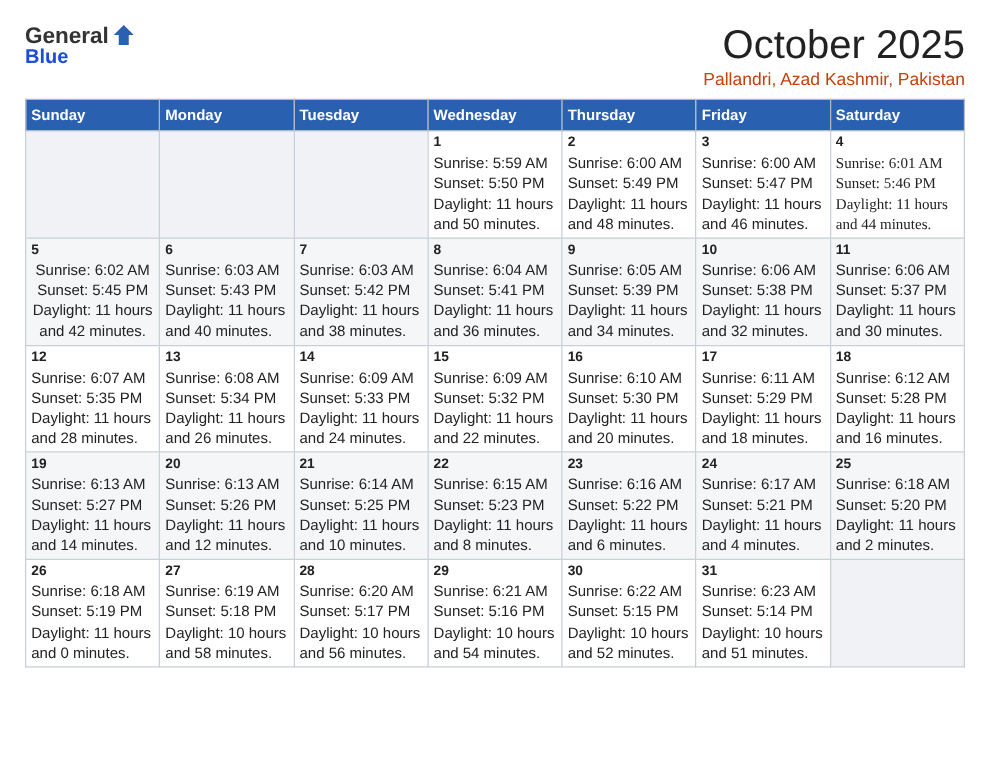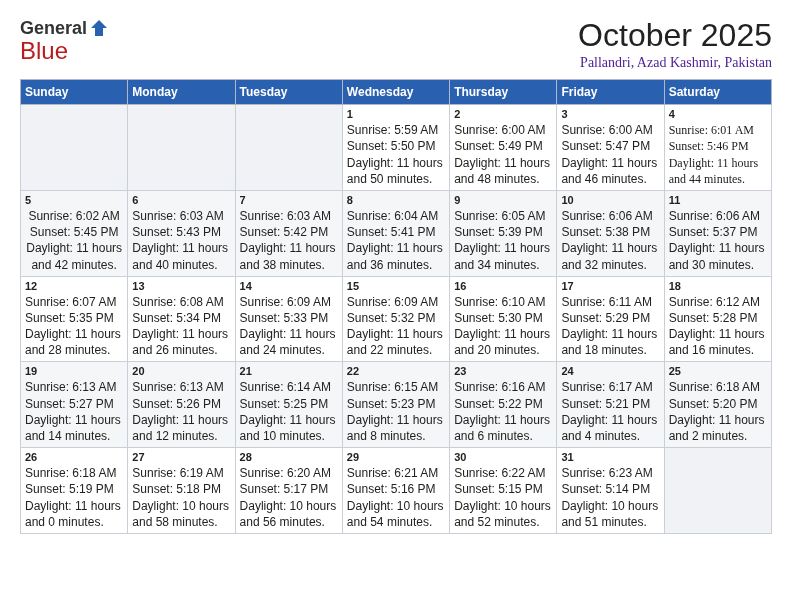--- a/index.html
+++ b/index.html
@@ -32,23 +32,22 @@
       text-align: right;
     }
     .month-title {
       font-size: 32px;
       font-weight: normal;
       color: #222;
       line-height: 1.1;
     }
     .location {
       font-size: 14px;
-      color: #4c1d95;
+      color: #c2410c;
       margin-top: 2px;
-      font-family: Liberation Serif, serif;
     }
     .calendar {
       width: 100%;
       border-collapse: collapse;
       table-layout: fixed;
     }
     .calendar thead th {
       background: #2a60b0;
       color: #fff;
       font-size: 12px;
@@ -91,21 +90,21 @@
 <div class="page">
   <div class="header">
     <div class="logo">
       <div>
         <div style="display:flex;align-items:center;">
           <span class="logo-general" style="font-size:18px;font-weight:bold;color:#333;">General</span>
           <svg width="20" height="20" viewBox="0 0 20 20" style="margin-left:2px;margin-top:-2px;">
             <polygon points="10,2 18,10 14,10 14,18 6,18 6,10 2,10" fill="#2a60b0"></polygon>
           </svg>
         </div>
-        <div class="logo-blue" style="font-size:24px;font-weight:normal;color:#b91c1c;margin-top:-2px;">Blue</div>
+        <div class="logo-blue" style="font-size:16px;font-weight:bold;color:#1d4ed8;margin-top:-2px;">Blue</div>
       </div>
     </div>
     <div class="title-block">
       <div class="month-title">October 2025</div>
       <div class="location">Pallandri, Azad Kashmir, Pakistan</div>
     </div>
   </div>
 
   <table class="calendar">
     <thead>

